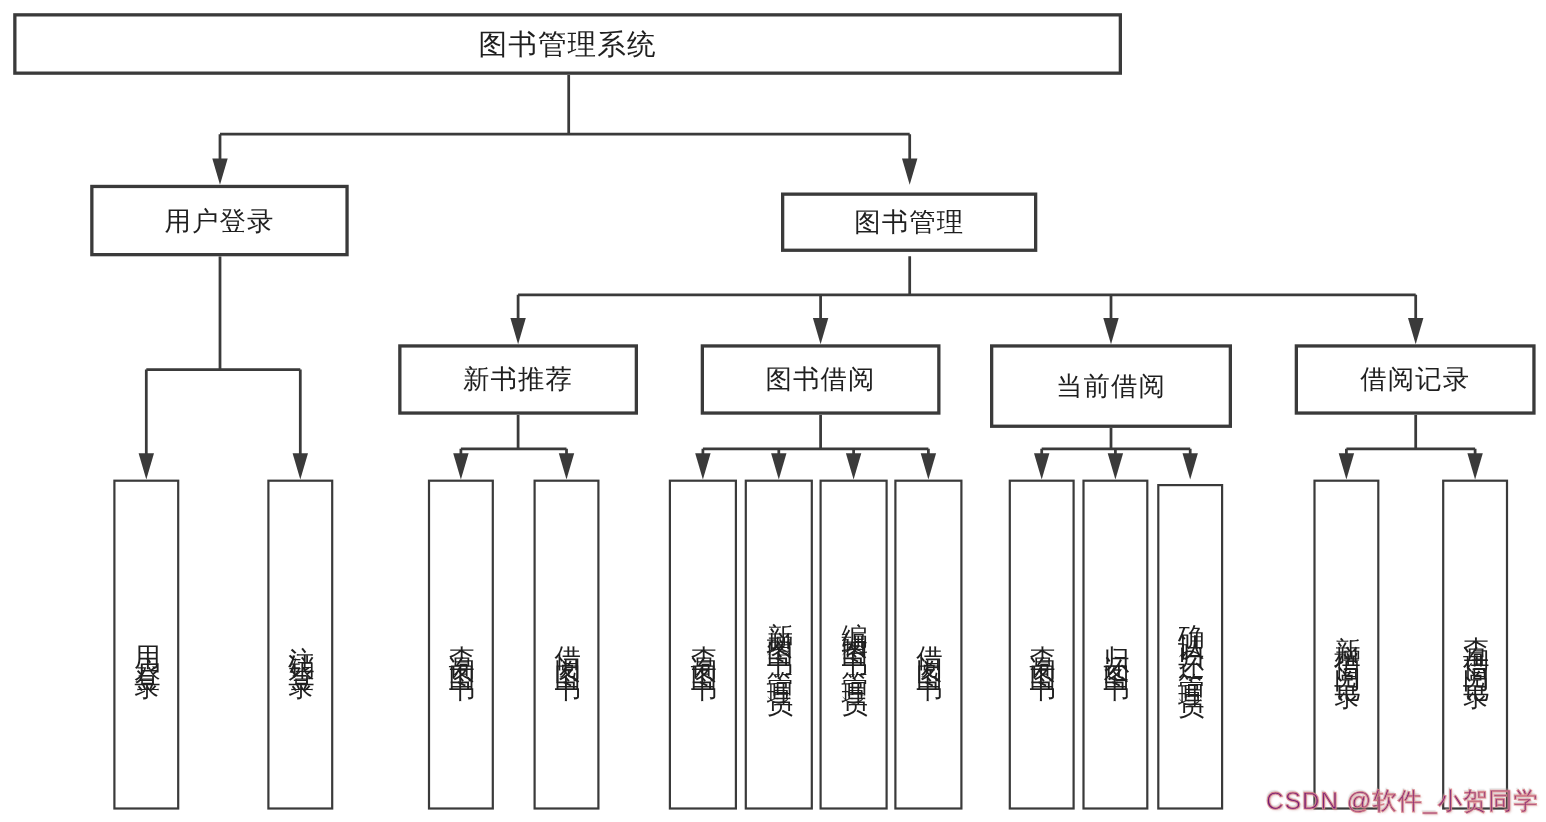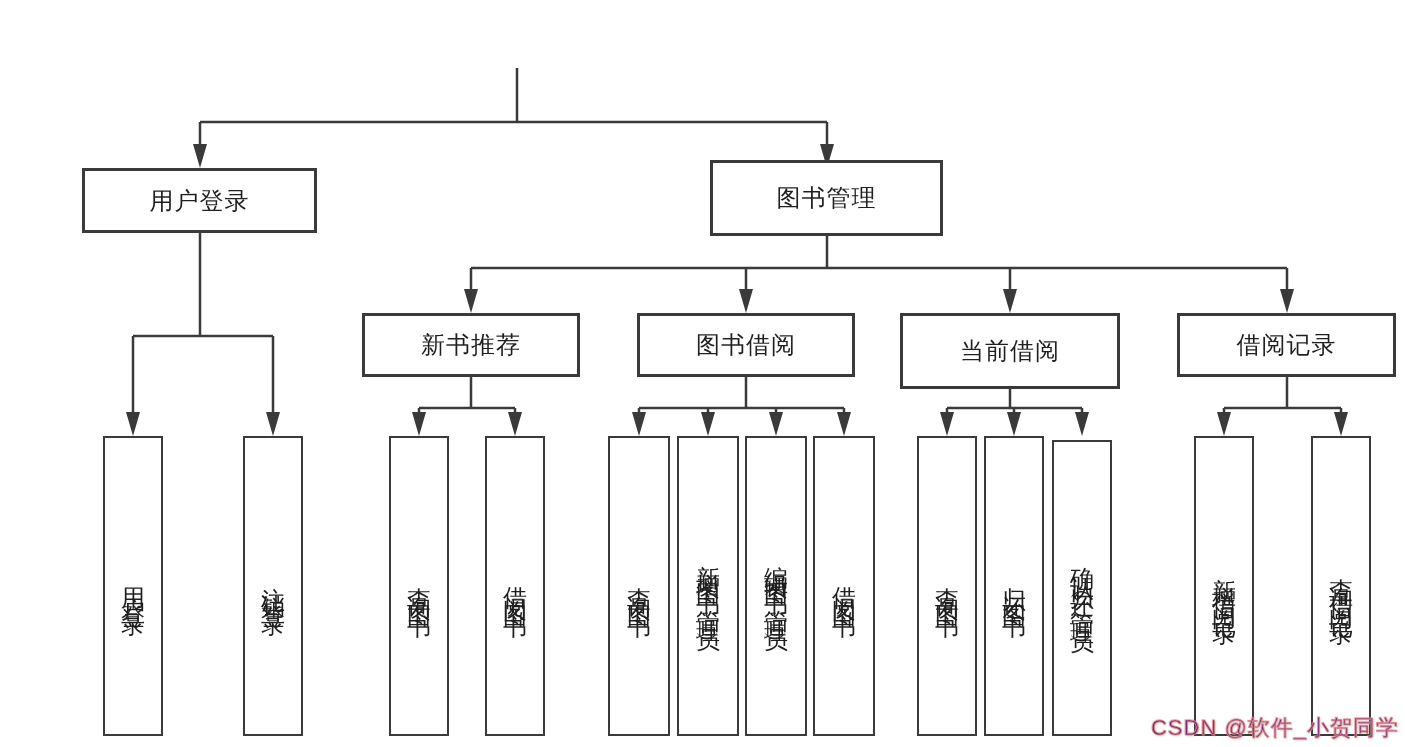--- a/index.html
+++ b/index.html
@@ -59,25 +59,28 @@
       <polygon points="769,412 783,412 776,436"></polygon>
       <polygon points="837,412 851,412 844,436"></polygon>
       <polygon points="940,412 954,412 947,436"></polygon>
       <polygon points="1007,412 1021,412 1014,436"></polygon>
       <polygon points="1075,412 1089,412 1082,436"></polygon>
       <polygon points="1217,412 1231,412 1224,436"></polygon>
       <polygon points="1334,412 1348,412 1341,436"></polygon>
     </g>
   </svg>
 
+  <div class="node lvl1" style="left:12px;top:12px;width:1008px;height:56px">
+    <span>图书管理系统</span>
+  </div>
 
   <div class="node lvl2" style="left:82px;top:168px;width:235px;height:65px">
     <span>用户登录</span>
   </div>
-  <div class="node lvl2" style="left:710px;top:160px;width:233px;height:76px">
+  <div class="node lvl2" style="left:710px;top:175px;width:233px;height:54px">
     <span>图书管理</span>
   </div>
 
   <div class="node lvl3" style="left:362px;top:313px;width:218px;height:64px">
     <span>新书推荐</span>
   </div>
   <div class="node lvl3" style="left:637px;top:313px;width:218px;height:64px">
     <span>图书借阅</span>
   </div>
   <div class="node lvl3" style="left:900px;top:313px;width:220px;height:76px">

